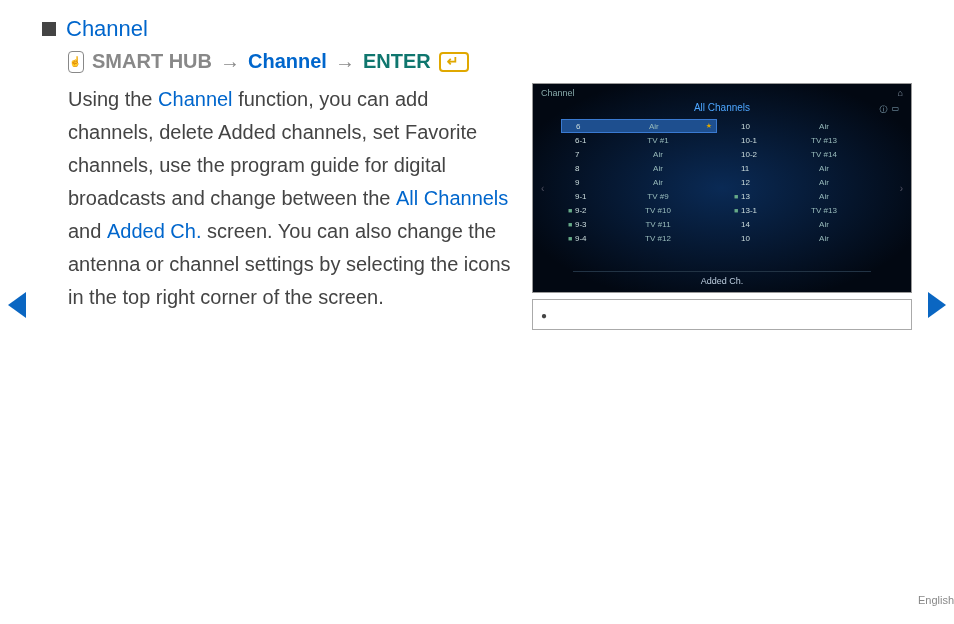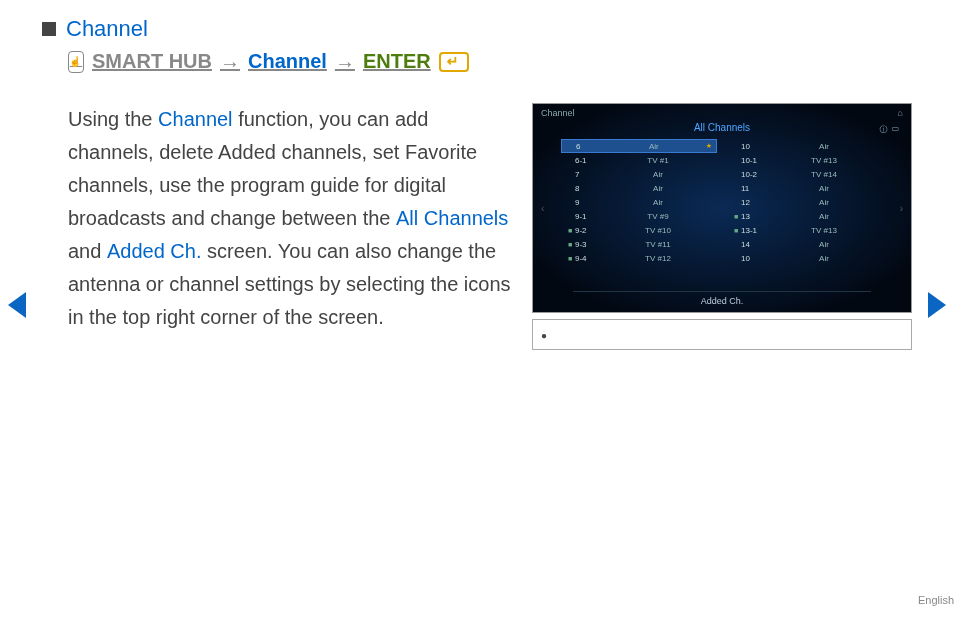--- a/index.html
+++ b/index.html
@@ -33,53 +33,51 @@
   }
   .breadcrumb-row {
     display: flex;
     align-items: center;
     gap: 8px;
     margin-left: 26px;
     margin-bottom: 10px;
     font-size: 20px;
     color: #888;
     font-weight: 600;
-    text-decoration: underline;
   }
   .remote-icon {
     display: inline-flex;
     align-items: center;
     justify-content: center;
     width: 16px; height: 22px;
     border: 1.5px solid #888;
     border-radius: 4px;
     font-size: 10px;
     color:#888;
   }
   .remote-icon::before { content:"☝"; font-size:10px; }
   .bc-smart { color:#888; }
   .bc-arrow { color:#888; }
   .bc-channel { color:#0066cc; }
-  .bc-enter { color:#4d7c0f; }
+  .bc-enter { color:#0f766e; }
   .enter-icon {
     display:inline-block;
     width:30px; height:20px;
     border:2px solid #e0a800;
     border-radius:4px;
     position:relative;
     vertical-align:middle;
   }
   .enter-icon::after{
     content:"↵"; color:#e0a800; font-size:14px; font-weight:bold;
     position:absolute; left:6px; top:-1px;
   }
   .content-row {
     display:flex;
     gap:20px;
-    margin-top:20px;
   }
   .body-text {
     flex:1;
     margin-left:26px;
     font-size:20px;
     line-height:1.65;
     color:#444;
   }
   .body-text .link { color:#0066cc; font-weight:500; }
   .right-col {

